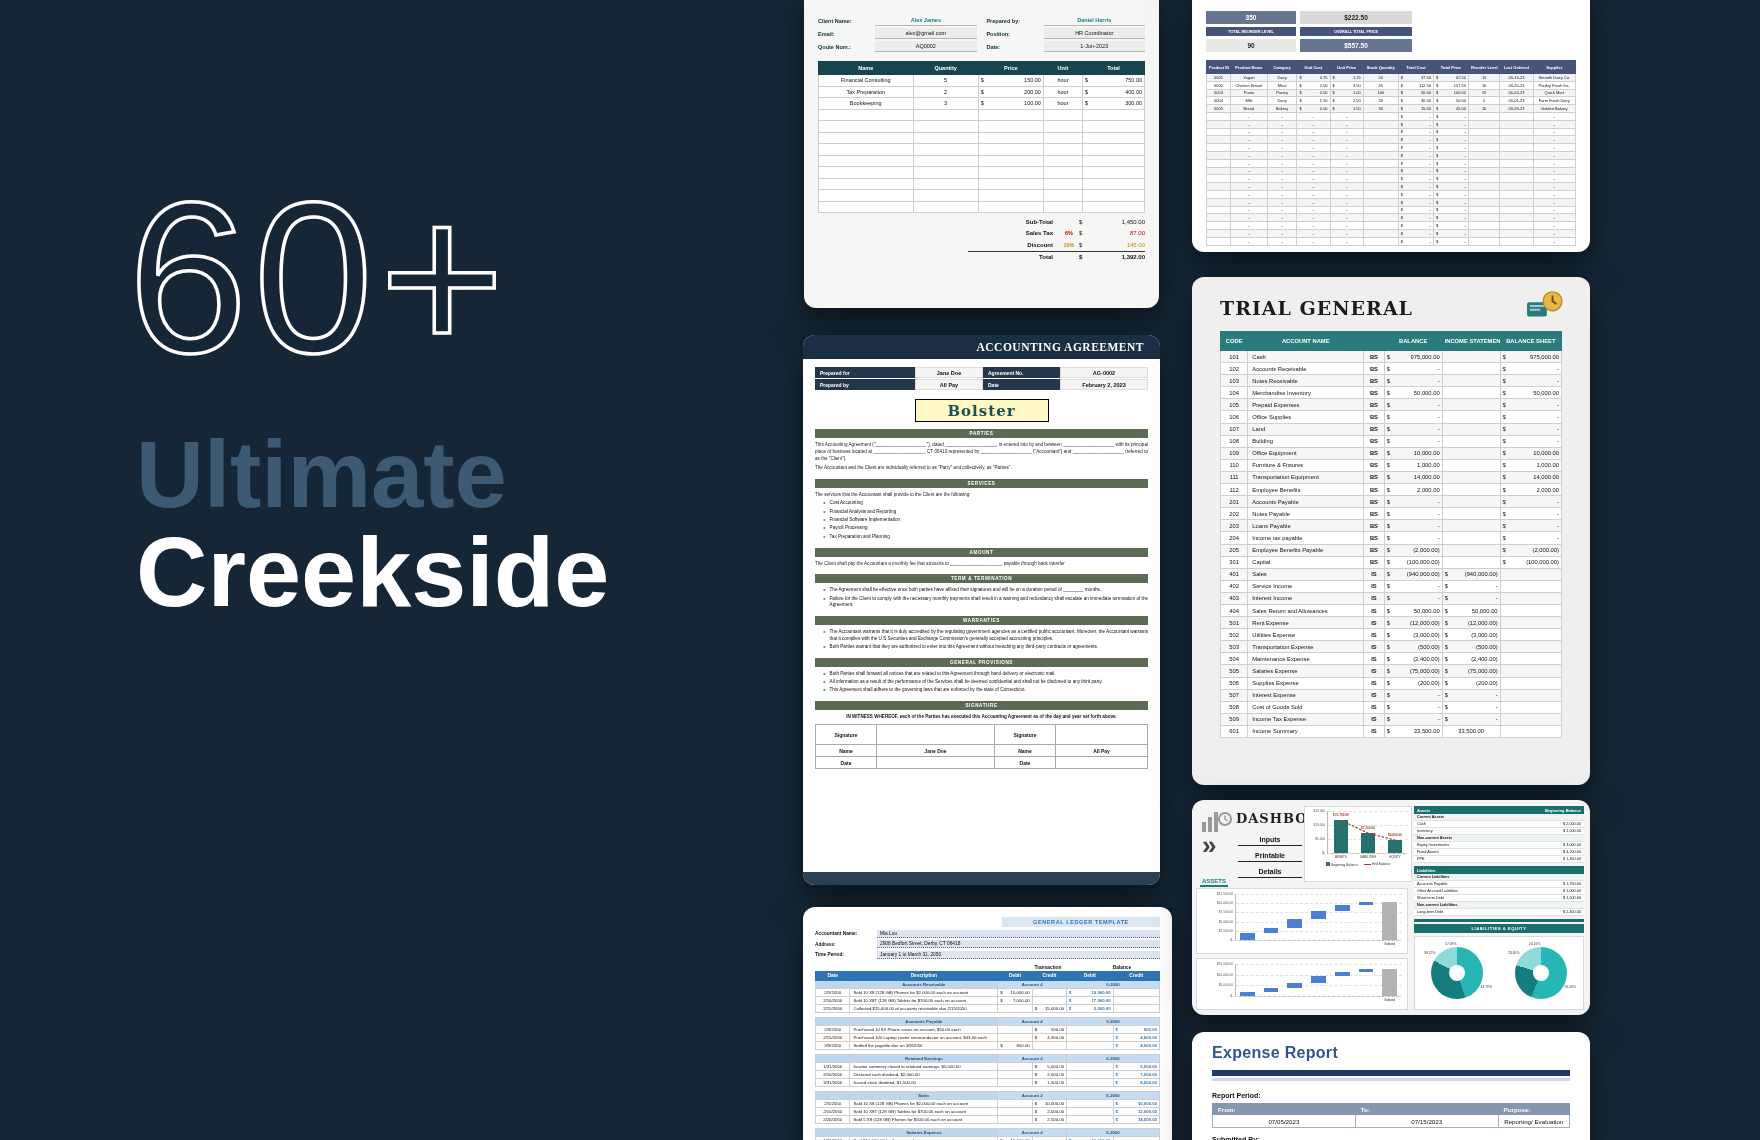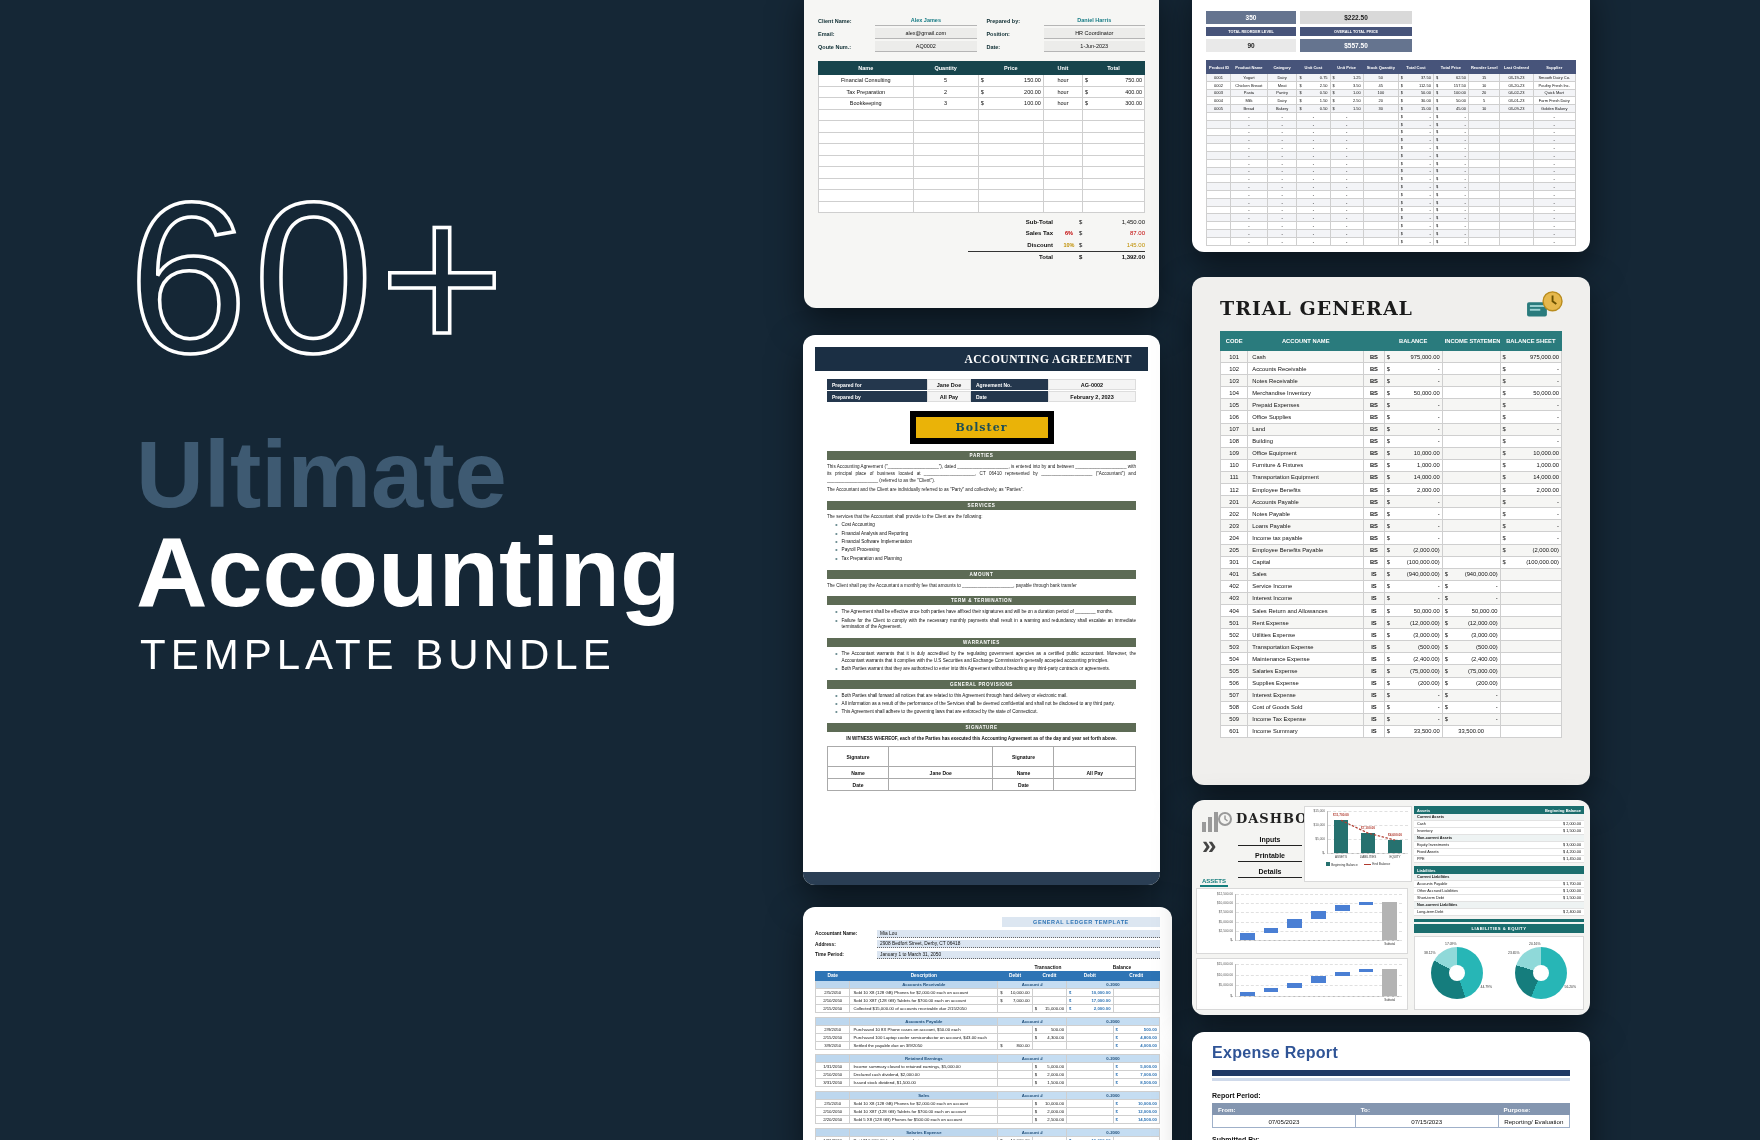--- a/index.html
+++ b/index.html
@@ -59,31 +59,31 @@
   .inv-srow{display:flex;gap:4px;margin-top:3px;}
   .inv-cell{height:13px;display:flex;align-items:center;justify-content:center;font-size:6.5px;font-weight:bold;}
   .inv-slate{background:#65748f;color:#fff;} .inv-light{background:#d9d9d9;color:#222;} .inv-lighter{background:#e9e9e9;color:#222;}
   .inv-h{background:#47547a;color:#fff;font-size:3.8px;height:9px;}
   #inv-table{margin-top:8px;}
   #inv-table th{background:#47547a;color:#fff;font-size:4px;height:13px;border:1px solid #47547a;}
   #inv-table td{font-size:4px;height:7.8px;text-align:center;}
   #inv-table tr:nth-child(even) td{background:#f3f4f7;}
 
   
-  #card-agreement{left:803px;top:335px;width:357px;height:550px;overflow:hidden;padding:12px;}
+  #card-agreement{left:803px;top:335px;width:357px;height:550px;overflow:hidden;padding:0;}
   .ag-titlebar{height:24px;background:#1b2f44;color:#fff;display:flex;align-items:center;justify-content:flex-end;
                padding-right:16px;font-family:"Liberation Serif",serif;font-weight:bold;font-size:11.5px;letter-spacing:.5px;}
   .ag-meta{margin:8px 12px 0;}
   .ag-mrow{display:flex;height:11px;margin-bottom:1px;}
   .ag-mlabel{width:95px;background:#24374d;color:#fff;font-size:5px;font-weight:bold;display:flex;align-items:center;padding-left:5px;}
   .ag-mval{flex:1;background:#f4f4f4;font-size:5.5px;font-weight:bold;display:flex;align-items:center;justify-content:center;border:0.5px solid #ddd;}
   .ag-mlabel2{width:72px;}
   .ag-mval2{width:86px;flex:none;}
-  .ag-logo{margin:9px auto 6px;width:132px;height:21px;border:6px solid #000000;background:#eab308;display:flex;align-items:center;justify-content:center;
-           font-family:"DejaVu Serif",serif;font-weight:bold;font-size:11px;color:#1d4f57;letter-spacing:1px;}
+  .ag-logo{margin:9px auto 6px;width:132px;height:21px;border:1px solid #000000;background:#fef9c3;display:flex;align-items:center;justify-content:center;
+           font-family:"DejaVu Serif",serif;font-weight:bold;font-size:15px;color:#1d4f57;letter-spacing:1px;}
   #ag-sections{margin:0 12px;}
   .ag-bar{height:9px;background:#5d6b55;color:#fff;font-size:4.6px;font-weight:bold;display:flex;align-items:center;justify-content:center;
           letter-spacing:.6px;margin:7px 0 4px;}
   .ag-p{font-size:4.6px;line-height:1.5;color:#222;text-align:justify;margin:2px 0;}
   .ag-li{display:flex;gap:3px;font-size:4.6px;line-height:1.45;margin:1.5px 0 1.5px 8px;text-align:justify;}
   .ag-li .blt{color:#1d4f57;font-size:3.6px;line-height:1.9;}
   .ag-witness{font-size:4.6px;font-weight:bold;text-align:center;margin:3px 0;}
   .sig-table{border-collapse:collapse;width:100%;margin-top:5px;}
   .sig-table td{border:1px solid #aaa;font-size:5px;text-align:center;}
   .sig-lbl{font-weight:bold;width:58px;}
@@ -166,22 +166,21 @@
   #ex-table td{font-size:6.2px;height:13px;text-align:center;border:1px solid #9fb0c9;}
   .ex-submitted{margin-top:8px;font-size:7px;font-weight:bold;}
 </style>
 </head>
 <body>
 
 <div id="canvas">
 
   <div class="hero-count">60+</div>
   <div class="hero-muted">Ultimate</div>
-  <div class="hero-main">Accounting</div>
-  <div class="hero-sub">TEMPLATE BUNDLE</div>
+  <div class="hero-main">Creekside</div>
 
   <div id="card-quotation" class="card">
     <div class="q-fields">
       <div class="q-col">
         <div class="q-row">
             <span class="q-label">Client Name:</span>
             <span class="q-val accent">Alex James</span>
           </div>
         <div class="q-row">
             <span class="q-label">Email:</span>

